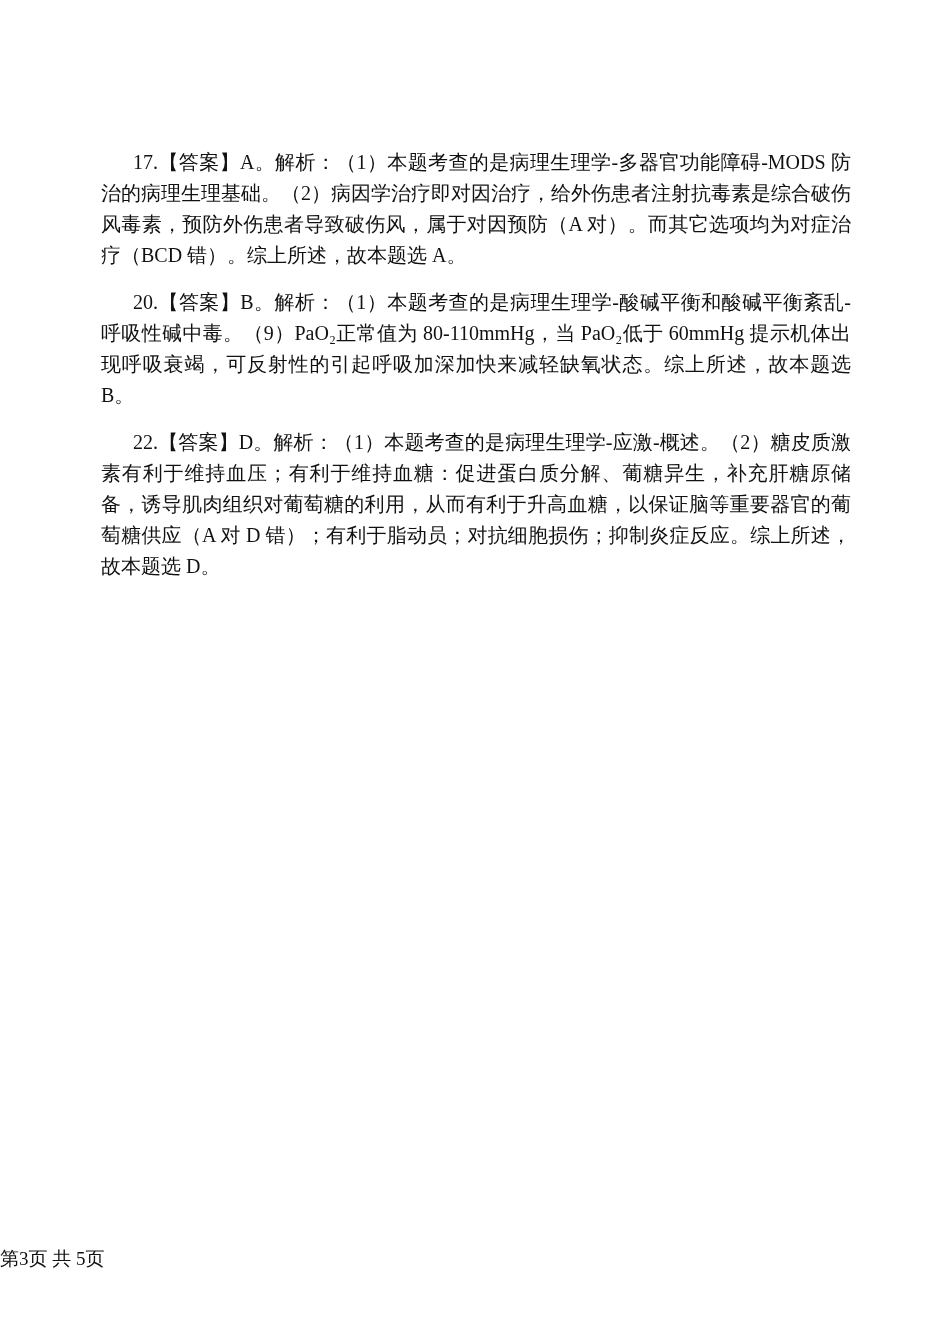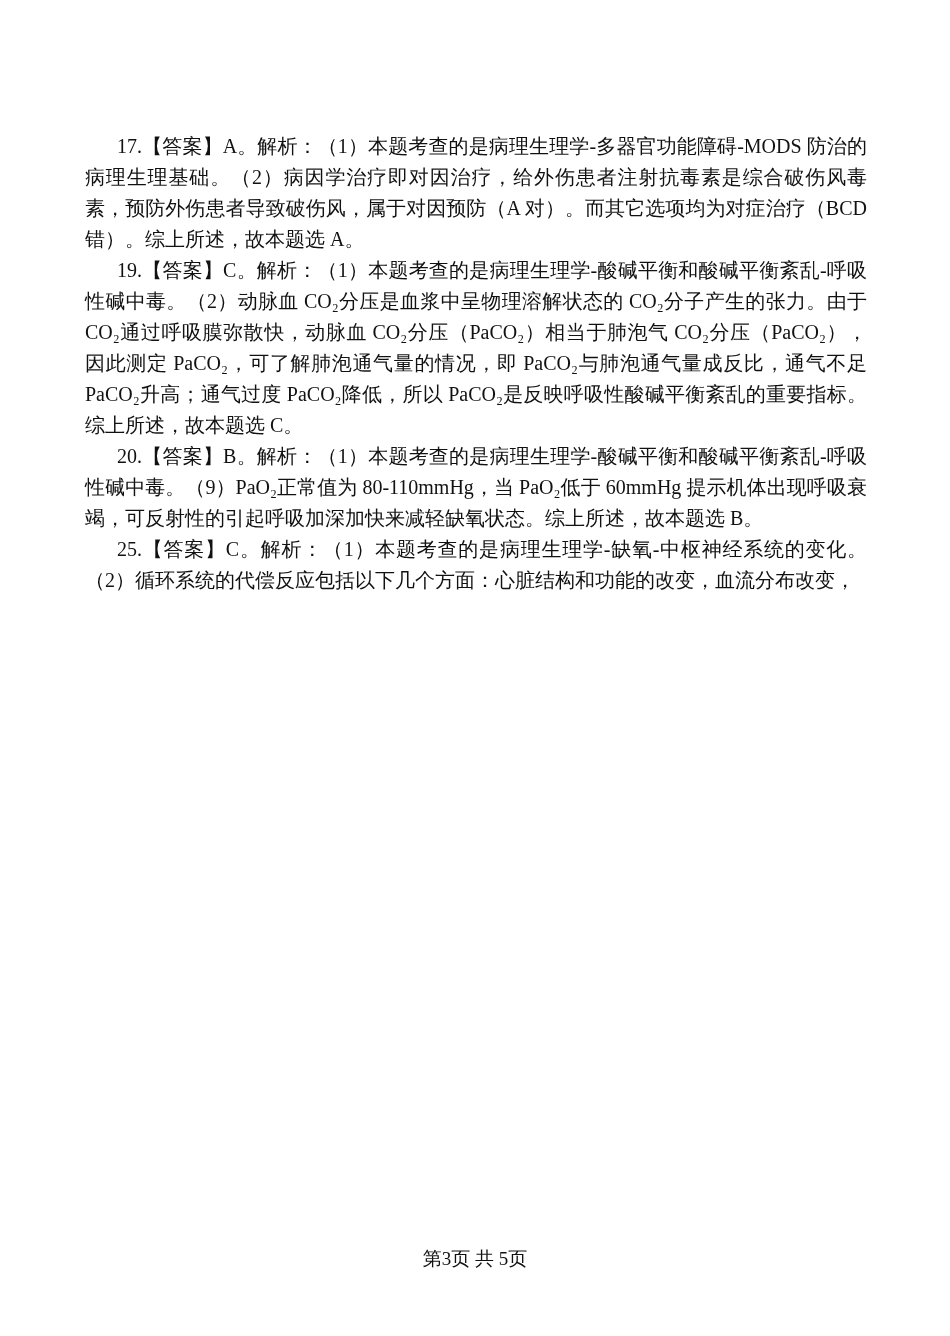--- a/index.html
+++ b/index.html
@@ -23,40 +23,39 @@
   .answer-list {
     position: absolute;
     left: 85px;
     top: 131px;
     width: 782px;
     font-size: 20px;
     line-height: 31px;
     text-align: justify;
   }
   .answer-list p {
-    margin: 0;
+    margin: 16px;
     padding: 0;
     text-indent: 32px;
     word-break: break-word;
   }
   .page-footer {
     position: absolute;
     left: 0;
     top: 1246px;
     width: 950px;
-    text-align: center;
+    text-align: left;
     font-size: 19px;
     line-height: 26px;
     color: #111111;
   }
 </style>
 </head>
 <body>
 
 <div class="doc-page">
   <div class="answer-list">
     <p>17.【答案】A。解析：（1）本题考查的是病理生理学-多器官功能障碍-MODS 防治的病理生理基础。（2）病因学治疗即对因治疗，给外伤患者注射抗毒素是综合破伤风毒素，预防外伤患者导致破伤风，属于对因预防（A 对）。而其它选项均为对症治疗（BCD 错）。综上所述，故本题选 A。</p>
-    <p>19.【答案】C。解析：（1）本题考查的是病理生理学-酸碱平衡和酸碱平衡紊乱-呼吸性碱中毒。（2）动脉血 CO₂分压是血浆中呈物理溶解状态的 CO₂分子产生的张力。由于 CO₂通过呼吸膜弥散快，动脉血 CO₂分压（PaCO₂）相当于肺泡气 CO₂分压（PaCO₂），因此测定 PaCO₂，可了解肺泡通气量的情况，即 PaCO₂与肺泡通气量成反比，通气不足 PaCO₂升高；通气过度 PaCO₂降低，所以 PaCO₂是反映呼吸性酸碱平衡紊乱的重要指标。综上所述，故本题选 C。</p>
     <p>20.【答案】B。解析：（1）本题考查的是病理生理学-酸碱平衡和酸碱平衡紊乱-呼吸性碱中毒。（9）PaO₂正常值为 80-110mmHg，当 PaO₂低于 60mmHg 提示机体出现呼吸衰竭，可反射性的引起呼吸加深加快来减轻缺氧状态。综上所述，故本题选 B。</p>
-    <p>25.【答案】C。解析：（1）本题考查的是病理生理学-缺氧-中枢神经系统的变化。（2）循环系统的代偿反应包括以下几个方面：心脏结构和功能的改变，血流分布改变，</p>
+    <p>22.【答案】D。解析：（1）本题考查的是病理生理学-应激-概述。（2）糖皮质激素有利于维持血压；有利于维持血糖：促进蛋白质分解、葡糖异生，补充肝糖原储备，诱导肌肉组织对葡萄糖的利用，从而有利于升高血糖，以保证脑等重要器官的葡萄糖供应（A 对 D 错）；有利于脂动员；对抗细胞损伤；抑制炎症反应。综上所述，故本题选 D。</p>
   </div>
   <div class="page-footer">第3页 共 5页</div>
 </div>
 
 </body></html>

